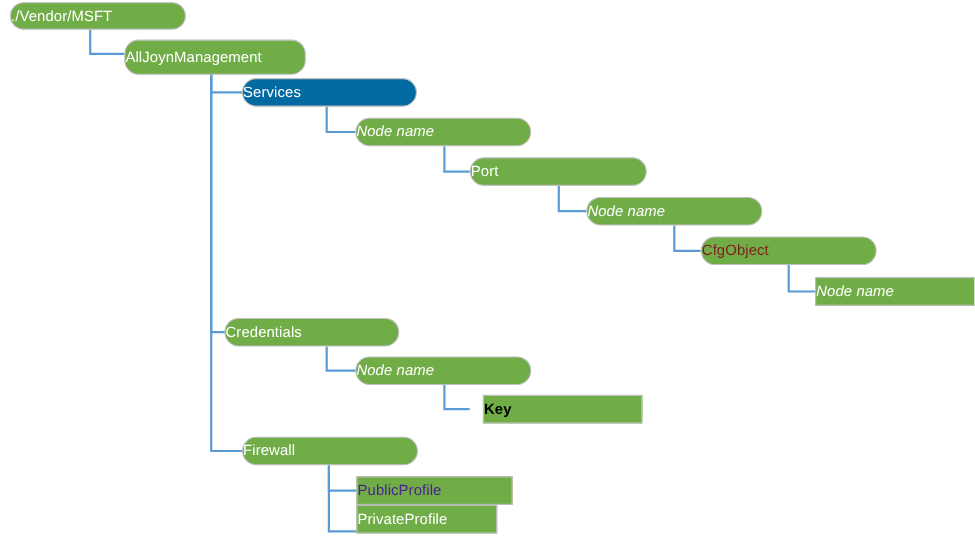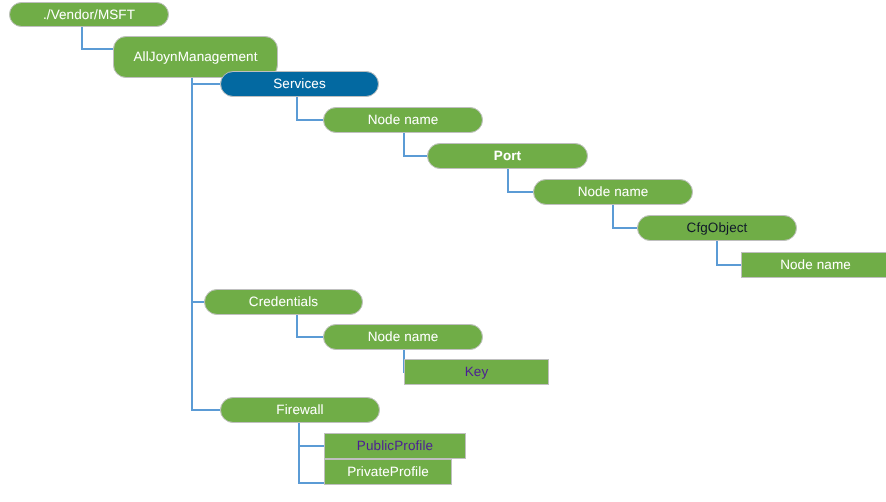--- a/index.html
+++ b/index.html
@@ -26,34 +26,34 @@
     pointer-events: none;
   }
   .node {
     position: absolute;
     box-sizing: border-box;
     background: #70AD47;
     border: 1px solid #BFBFBF;
     color: #FFFFFF;
     display: flex;
     align-items: center;
-    justify-content: center;
     font-size: 13.5px;
     line-height: 1;
     letter-spacing: 0.1px;
     white-space: nowrap;
     text-rendering: geometricPrecision;
   }
   .node.rounded {
     border-radius: 13px;
   }
   .node.rect {
     border-radius: 0;
   }
   .node.italic {
+    font-style: italic;
   }
   .node-label {
     display: block;
   }
 </style>
 </head>
 <body>
 
 <div id="diagram">
   <svg id="connector-layer" width="886" height="502" viewBox="0 0 886 502" xmlns="http://www.w3.org/2000/svg">
@@ -68,48 +68,48 @@
       <path d="M 717 241 L 717 265 L 741 265" fill="none" stroke="#5B9BD5" stroke-width="2" stroke-linecap="butt" stroke-linejoin="miter"></path>
       <path d="M 297 315 L 297 337 L 323 337" fill="none" stroke="#5B9BD5" stroke-width="2" stroke-linecap="butt" stroke-linejoin="miter"></path>
       <path d="M 404 350 L 404 372 L 427 372" fill="none" stroke="#5B9BD5" stroke-width="2" stroke-linecap="butt" stroke-linejoin="miter"></path>
       <path d="M 299 423 L 299 446 L 324 446" fill="none" stroke="#5B9BD5" stroke-width="2" stroke-linecap="butt" stroke-linejoin="miter"></path>
       <path d="M 299 423 L 299 483 L 324 483" fill="none" stroke="#5B9BD5" stroke-width="2" stroke-linecap="butt" stroke-linejoin="miter"></path>
     </svg>
   <div id="node-layer">
       <div class="node rounded" style="left: 9px; top: 2px; width: 160px; height: 25px; background: rgb(112, 173, 71); border-color: rgb(191, 191, 191); color: rgb(255, 255, 255);">
         <span class="node-label">./Vendor/MSFT</span>
       </div>
-      <div class="node rounded" style="left: 113px; top: 36px; width: 165px; height: 42px; background: rgb(112, 173, 71); border-color: rgb(191, 191, 191); color: rgb(255, 255, 255);">
+      <div class="node rounded" style="left: 113px; top: 36px; width: 165px; height: 32px; background: rgb(112, 173, 71); border-color: rgb(191, 191, 191); color: rgb(255, 255, 255);">
         <span class="node-label">AllJoynManagement</span>
       </div>
       <div class="node rounded" style="left: 220px; top: 71px; width: 159px; height: 26px; background: #0369a1; border-color: rgb(191, 191, 191); color: rgb(255, 255, 255);">
         <span class="node-label">Services</span>
       </div>
       <div class="node rounded italic" style="left: 323px; top: 107px; width: 160px; height: 26px; background: rgb(112, 173, 71); border-color: rgb(191, 191, 191); color: rgb(255, 255, 255);">
         <span class="node-label">Node name</span>
       </div>
-      <div class="node rounded" style="left: 427px; top: 143px; width: 161px; height: 26px; background: rgb(112, 173, 71); border-color: rgb(191, 191, 191); color: rgb(255, 255, 255); font-weight: bold;">
+      <div class="node rounded" style="left: 427px; top: 143px; width: 161px; height: 26px; background: rgb(112, 173, 71); border-color: rgb(191, 191, 191); color: rgb(255, 255, 255);">
         <span class="node-label">Port</span>
       </div>
       <div class="node rounded italic" style="left: 533px; top: 179px; width: 160px; height: 26px; background: rgb(112, 173, 71); border-color: rgb(191, 191, 191); color: rgb(255, 255, 255);">
         <span class="node-label">Node name</span>
       </div>
-      <div class="node rounded" style="left: 637px; top: 215px; width: 160px; height: 26px; background: rgb(112, 173, 71); border-color: rgb(191, 191, 191); color: #0f172a;">
+      <div class="node rounded" style="left: 637px; top: 215px; width: 160px; height: 26px; background: rgb(112, 173, 71); border-color: rgb(191, 191, 191); color: #7f1d1d;">
         <span class="node-label">CfgObject</span>
       </div>
       <div class="node rect italic" style="left: 741px; top: 252px; width: 149px; height: 26px; background: rgb(112, 173, 71); border-color: rgb(191, 191, 191); color: rgb(255, 255, 255);">
         <span class="node-label">Node name</span>
       </div>
       <div class="node rounded" style="left: 204px; top: 289px; width: 159px; height: 26px; background: rgb(112, 173, 71); border-color: rgb(191, 191, 191); color: rgb(255, 255, 255);">
         <span class="node-label">Credentials</span>
       </div>
       <div class="node rounded italic" style="left: 323px; top: 324px; width: 160px; height: 26px; background: rgb(112, 173, 71); border-color: rgb(191, 191, 191); color: rgb(255, 255, 255);">
         <span class="node-label">Node name</span>
       </div>
-      <div class="node rect" style="left: 404px; top: 359px; width: 145px; height: 26px; background: rgb(112, 173, 71); border-color: rgb(191, 191, 191); color: #4c1d95;">
+      <div class="node rect" style="left: 439px; top: 359px; width: 145px; height: 26px; background: rgb(112, 173, 71); border-color: rgb(191, 191, 191); color: #000000; font-weight: bold;">
         <span class="node-label">Key</span>
       </div>
       <div class="node rounded" style="left: 220px; top: 397px; width: 160px; height: 26px; background: rgb(112, 173, 71); border-color: rgb(191, 191, 191); color: rgb(255, 255, 255);">
         <span class="node-label">Firewall</span>
       </div>
       <div class="node rect" style="left: 324px; top: 433px; width: 142px; height: 26px; background: rgb(112, 173, 71); border-color: rgb(191, 191, 191); color: #4c1d95;">
         <span class="node-label">PublicProfile</span>
       </div>
       <div class="node rect" style="left: 324px; top: 459px; width: 128px; height: 26px; background: rgb(112, 173, 71); border-color: rgb(191, 191, 191); color: rgb(255, 255, 255);">
         <span class="node-label">PrivateProfile</span>

